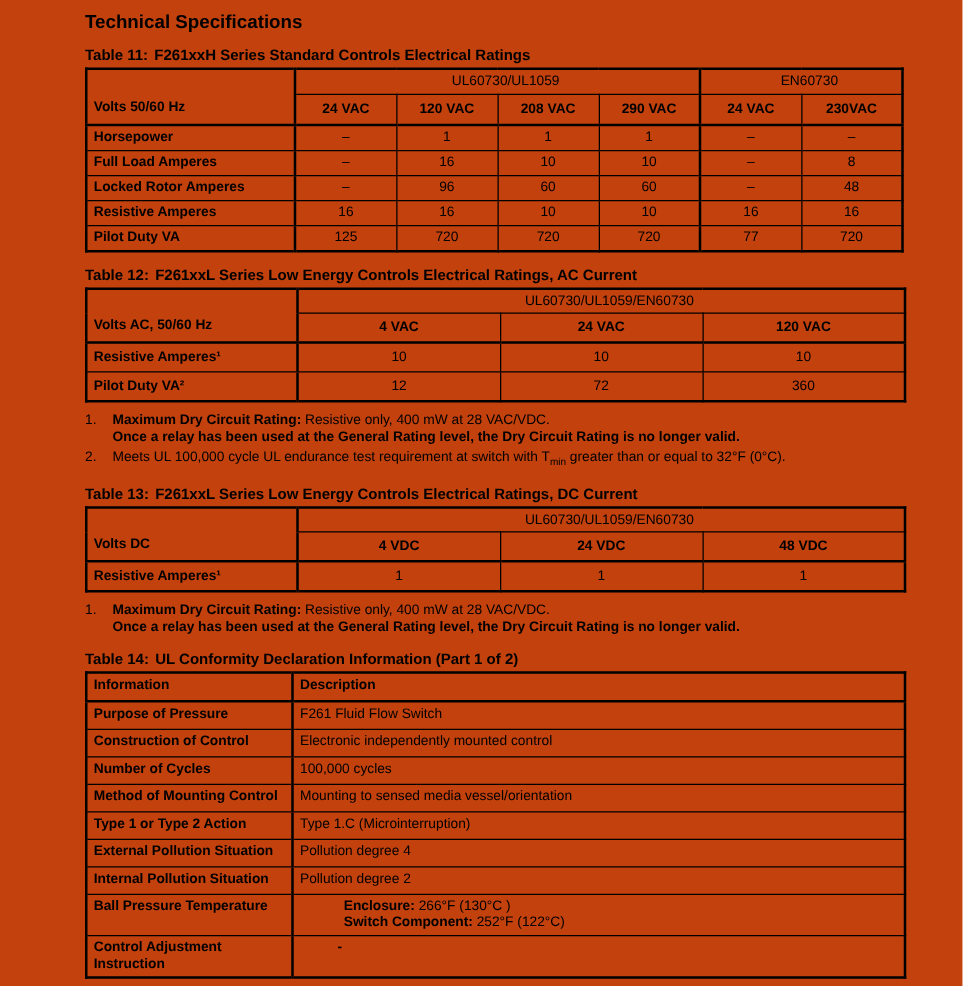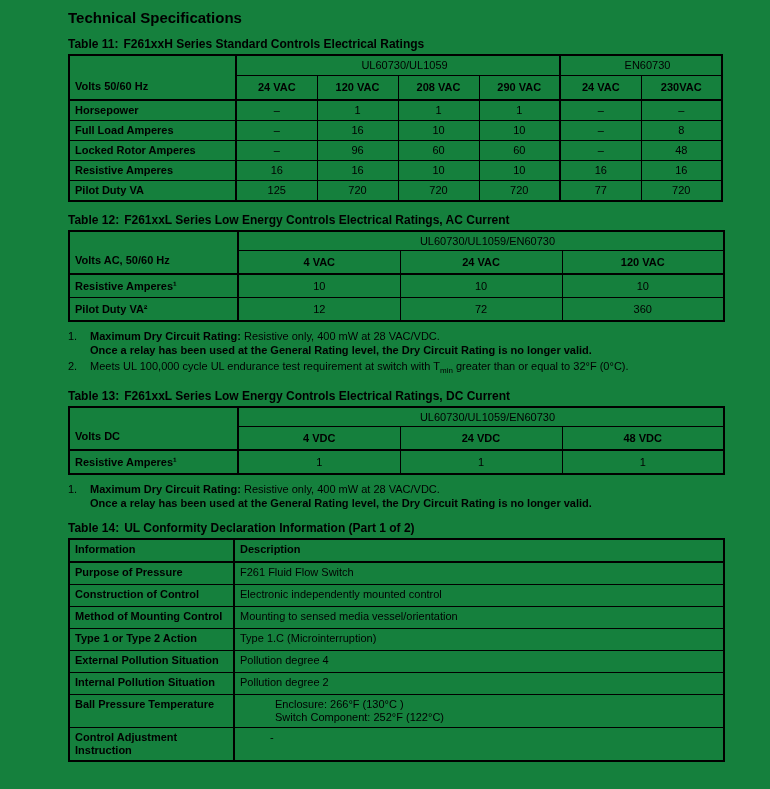--- a/index.html
+++ b/index.html
@@ -7,21 +7,21 @@
     padding: 0;
     background: #ffffff;
     color: #000000;
     font-family: "Liberation Sans", sans-serif;
   }
   .page {
     width: 770px;
     height: 789px;
     box-sizing: border-box;
     padding: 9px 47px 0 68px;
-    background: #15803d;
+    background: #c2410c;
     overflow: hidden;
   }
   .page-title {
     font-size: 15px;
     line-height: 17px;
     font-weight: bold;
     margin: 0 0 11px 0;
   }
   .tbl-title {
     font-size: 12px;
@@ -71,21 +71,21 @@
   .t11 td { height: 15px; }
   .t11 tr.colrow td { height: 19px; }
   .t1213 td { height: 18px; }
   .t1213 tr.grouprow td { height: 14px; }
 
   .t14 td {
     vertical-align: top;
     padding: 3px 5px;
     height: 15px;
   }
-  .t14 .fnb { font-weight: normal; padding-left: 35px; }
+  .t14 .fnb { font-weight: bold; padding-left: 35px; }
 
   .footnotes { margin-top: 7px; font-size: 11px; line-height: 14px; }
   .footnote { display: flex; margin-bottom: 2px; }
   .fn-num { width: 22px; flex: 0 0 22px; }
   .fn-body { flex: 1; }
   .fn-bold { font-weight: bold; }
   sub.tmin { font-size: 8px; vertical-align: -3px; }
   b { font-weight: bold; }
 </style>
 </head>
@@ -275,20 +275,24 @@
     </tr>
     <tr>
       <td class="rlabel">Purpose of Pressure</td>
       <td class="thick-left">F261 Fluid Flow Switch</td>
     </tr>
     <tr>
       <td class="rlabel">Construction of Control</td>
       <td class="thick-left">Electronic independently mounted control</td>
     </tr>
     <tr>
+      <td class="rlabel">Number of Cycles</td>
+      <td class="thick-left">100,000 cycles</td>
+    </tr>
+    <tr>
       <td class="rlabel">Method of Mounting Control</td>
       <td class="thick-left">Mounting to sensed media vessel/orientation</td>
     </tr>
     <tr>
       <td class="rlabel">Type 1 or Type 2 Action</td>
       <td class="thick-left">Type 1.C (Microinterruption)</td>
     </tr>
     <tr>
       <td class="rlabel">External Pollution Situation</td>
       <td class="thick-left">Pollution degree 4</td>

